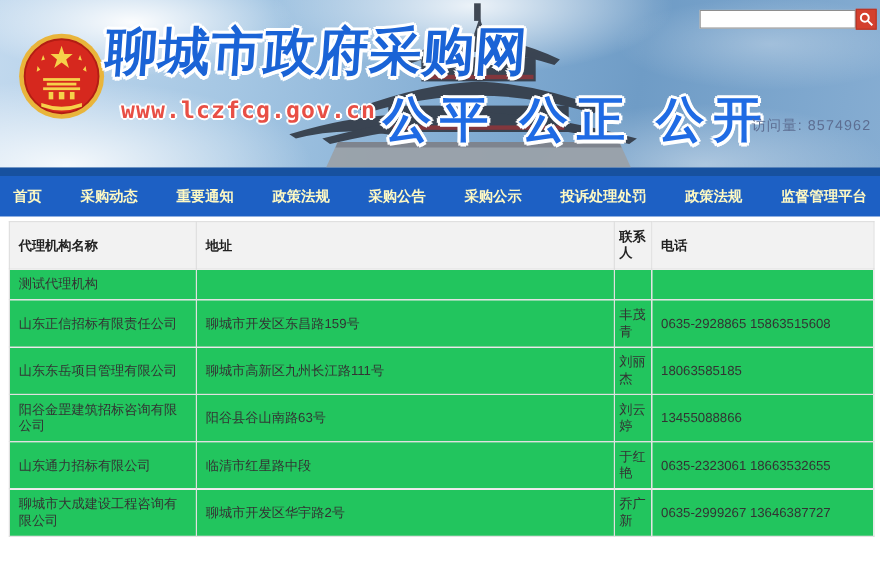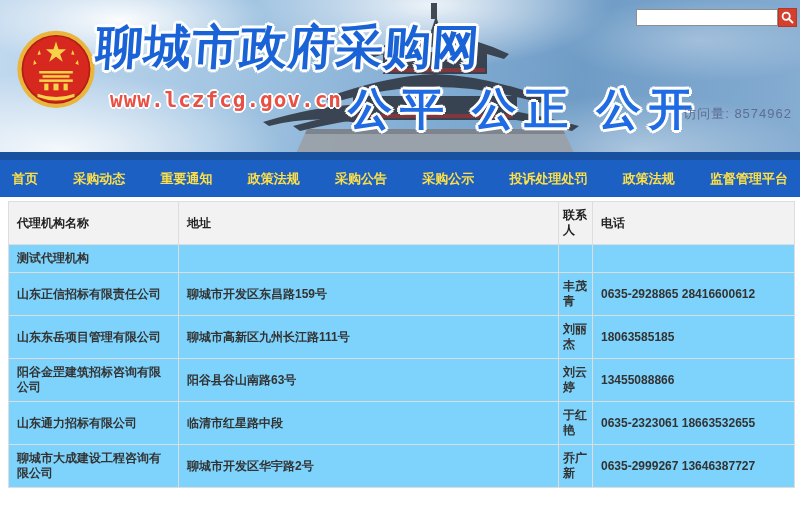--- a/index.html
+++ b/index.html
@@ -55,33 +55,33 @@
     position:absolute; right:8px; top:105px;
     font-size:13px; color:#5d6e92; letter-spacing:1px; white-space:nowrap;
   }
   
   .nav-strip{ height:8px; background:#17519f; }
   .main-nav{
     height:37px; background:#1d60c4; display:flex; align-items:center;
     justify-content:space-between; padding:0 12px;
   }
   .nav-item{
-    color:#fde047; font-size:13px; font-weight:bold; cursor:pointer;
+    color:#fef9c3; font-size:13px; font-weight:bold; cursor:pointer;
     white-space:nowrap; text-decoration:none;
   }
   
   .content{ padding:4px 5px 0 8px; background:#fff; }
   table.agency{ width:100%; border-collapse:collapse; font-size:12px; color:#333; table-layout:fixed; }
   table.agency th, table.agency td{
     border:1px solid #ddd; padding:6px 8px; line-height:15px;
     text-align:left; vertical-align:middle; overflow:hidden;
   }
   table.agency th{ background:#f2f2f2; color:#222; font-weight:bold; }
   table.agency th.c-contact, table.agency td.c-contact{ padding-left:4px; padding-right:4px; }
-  table.agency tbody tr{ background:#7dd3fc;font-weight:bold; }
+  table.agency tbody tr{ background:#22c55e; }
 </style>
 </head>
 <body>
 
 <div class="stage">
 
   <div class="banner">
 
     <svg class="tower" viewBox="0 0 400 160" aria-hidden="true">
       <g fill="#333b47" opacity="0.92">
@@ -169,21 +169,21 @@
           <tr>
             <td>测试代理机构</td>
             <td></td>
             <td class="c-contact"></td>
             <td></td>
           </tr>
           <tr>
             <td>山东正信招标有限责任公司</td>
             <td>聊城市开发区东昌路159号</td>
             <td class="c-contact">丰茂青</td>
-            <td>0635-2928865 28416600612</td>
+            <td>0635-2928865 15863515608</td>
           </tr>
           <tr>
             <td>山东东岳项目管理有限公司</td>
             <td>聊城市高新区九州长江路111号</td>
             <td class="c-contact">刘丽杰</td>
             <td>18063585185</td>
           </tr>
           <tr>
             <td>阳谷金罡建筑招标咨询有限公司</td>
             <td>阳谷县谷山南路63号</td>

